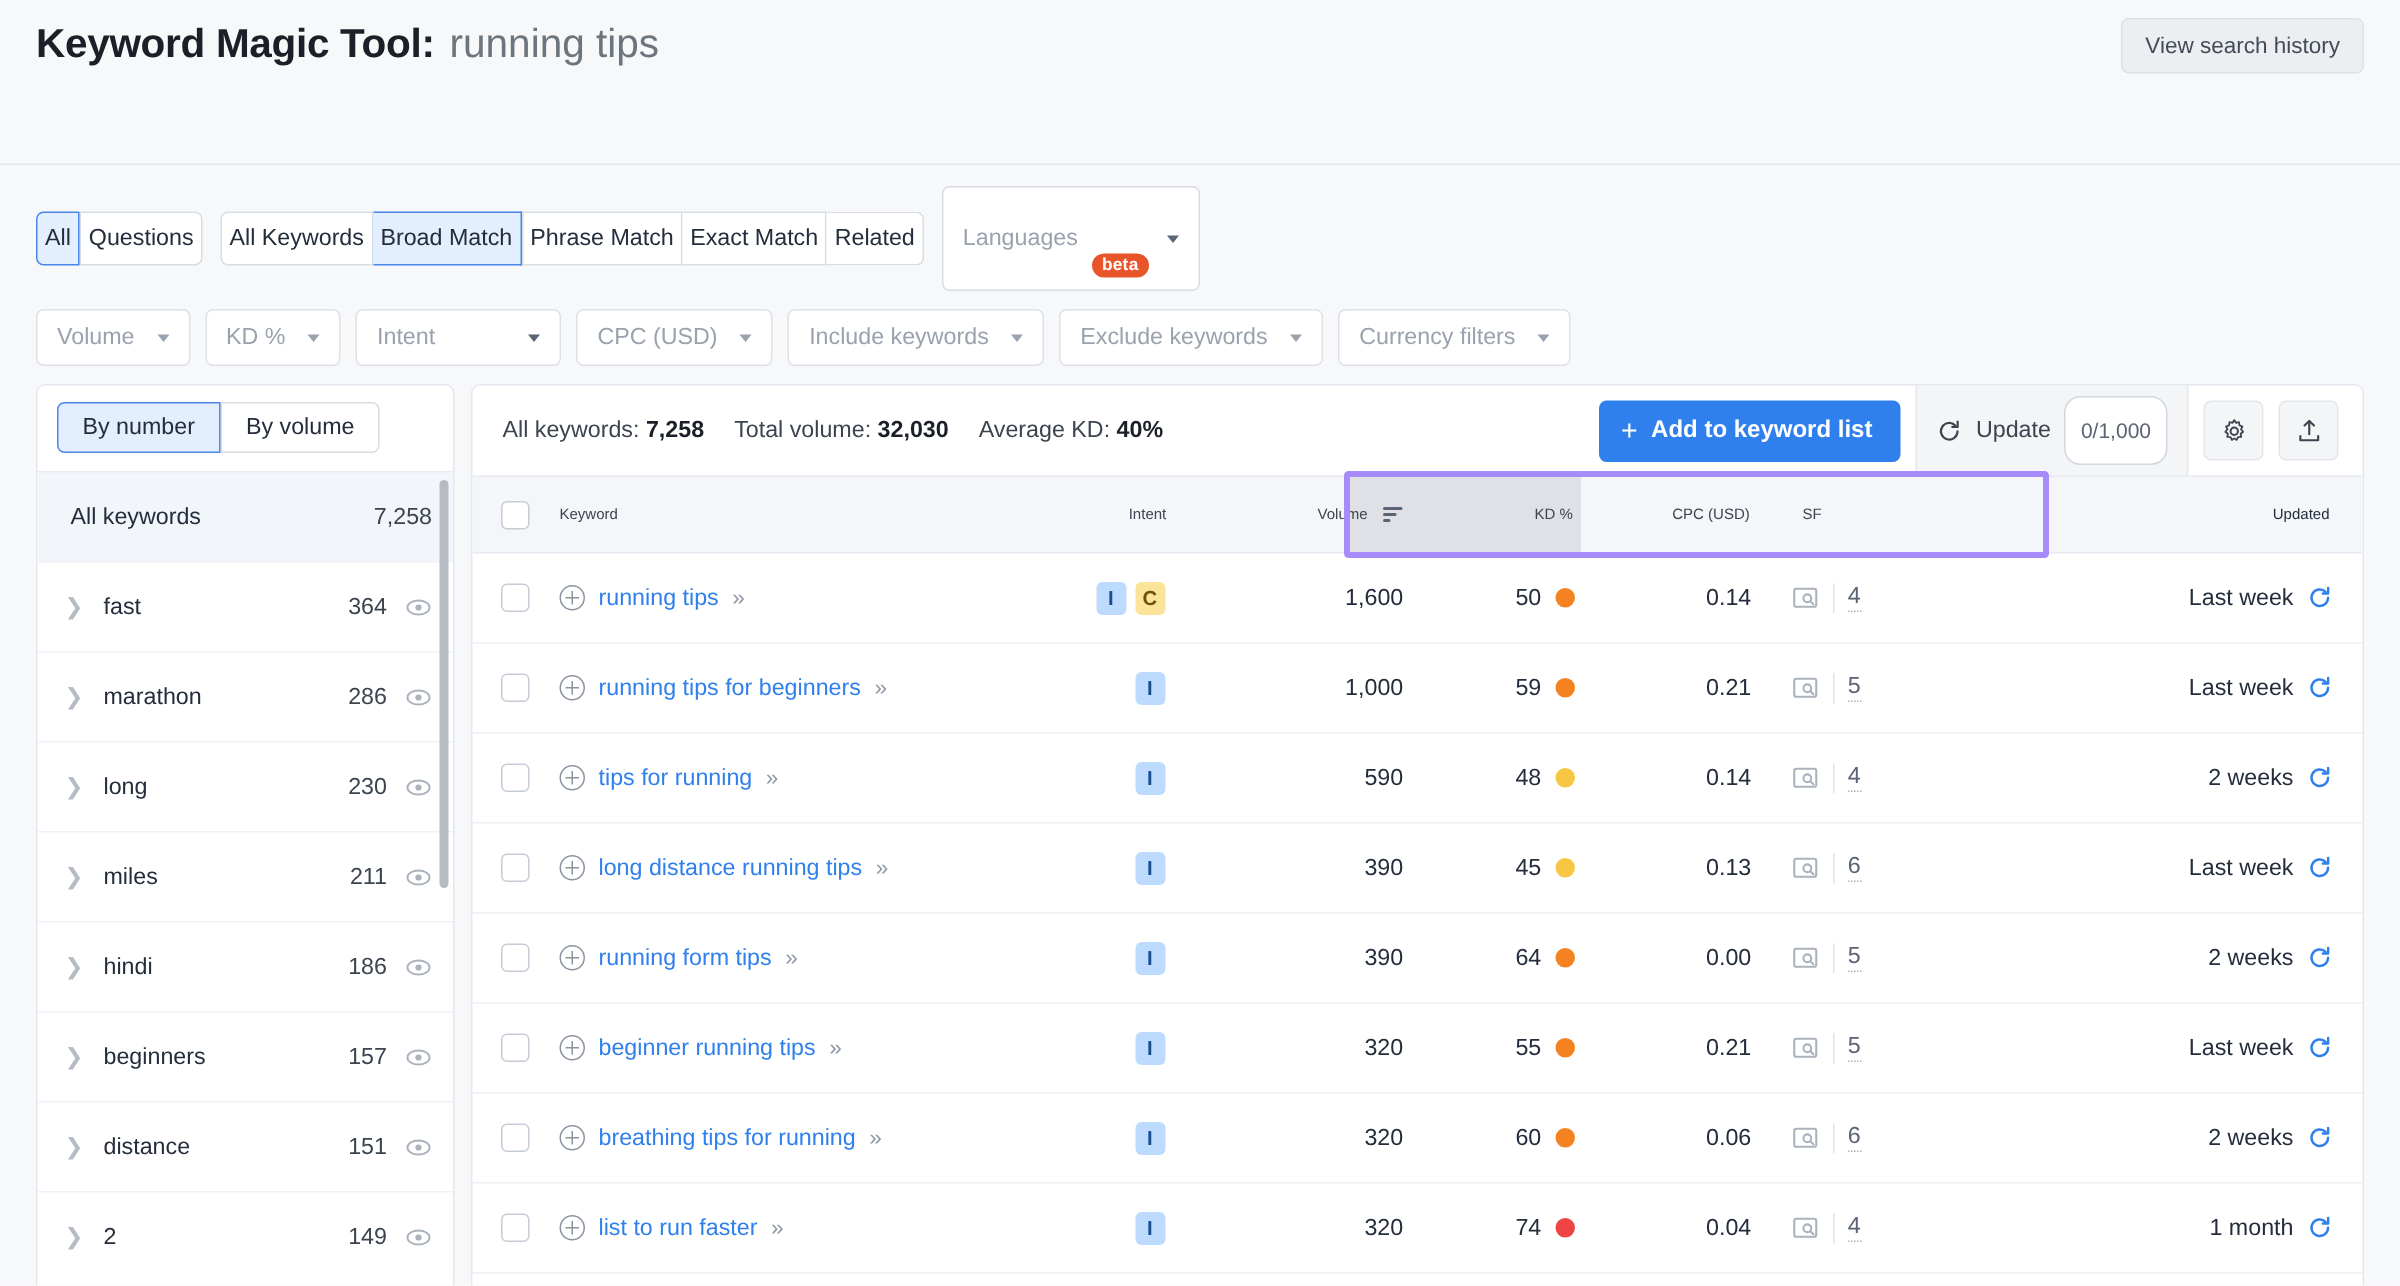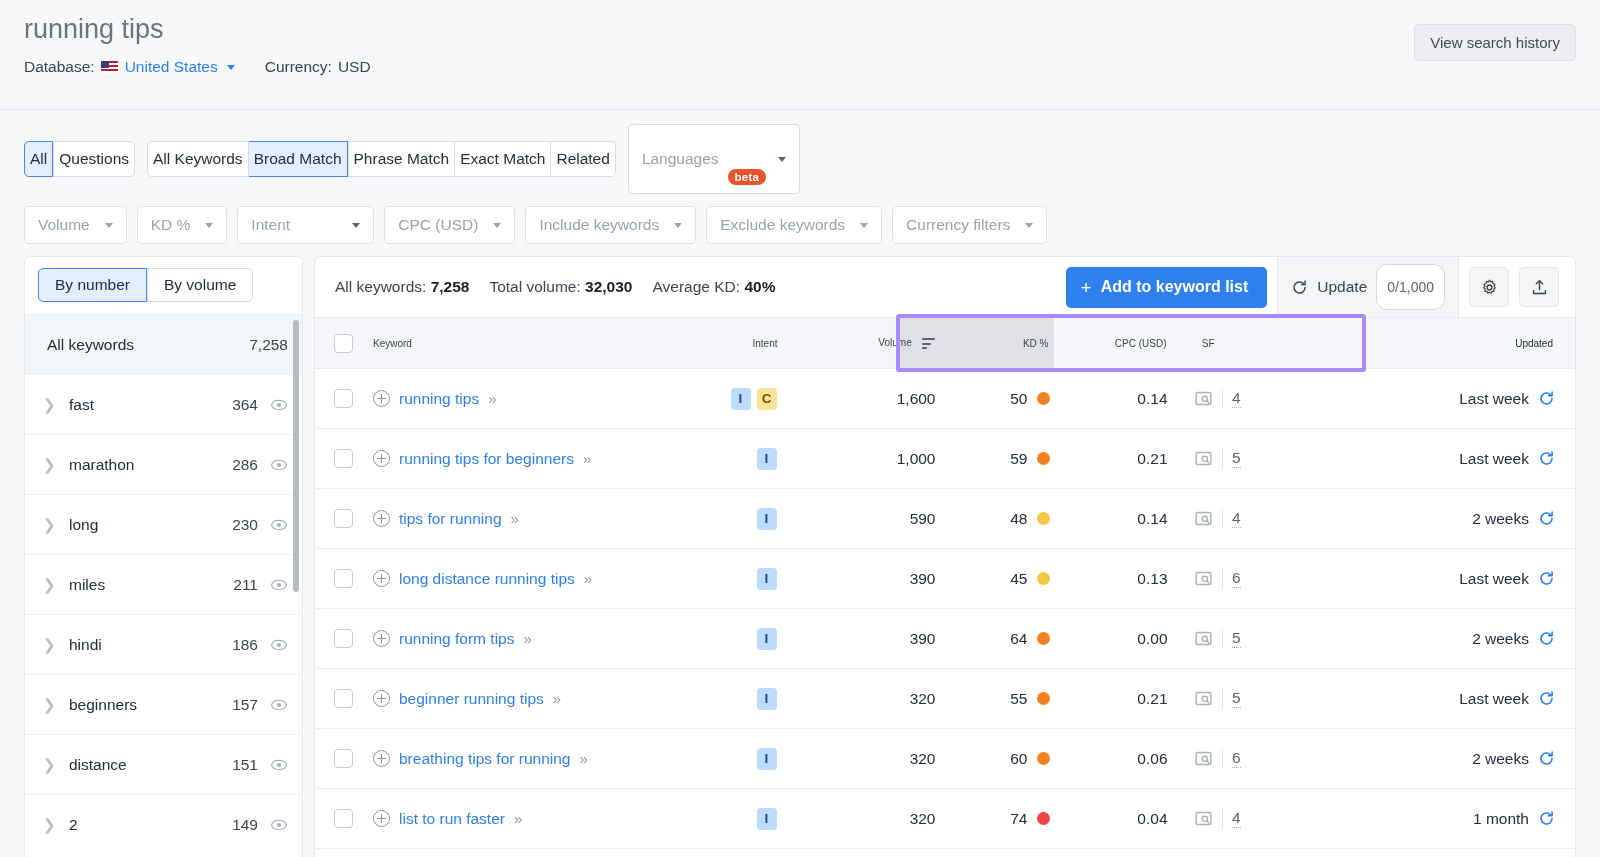--- a/index.html
+++ b/index.html
@@ -37,21 +37,21 @@
     background: repeating-linear-gradient(to bottom, #b22234 0 2px, #fff 2px 4px); }
   .flag .canton { position: absolute; left: 0; top: 0; width: 8px; height: 7px; background: #3c3b6e; }
   .db-link { color: #2f80ed; cursor: pointer; }
   .caret { display:inline-block; width:0;height:0;
      border-left:4.5px solid transparent;border-right:4.5px solid transparent;
      border-top:5.5px solid #2f80ed; margin-left:3px; vertical-align: middle;}
   .caret.dark { border-top-color: #5a6474; }
   .caret.grey { border-top-color: #9aa2ae; }
 
   .search-history {
-    position: absolute; right: 24px; top: 24px;
+    position: absolute; right: 24px; top: 12px;
     background: #eceef1; border: 1px solid #dde1e7; border-radius: 5px;
     font-size: 15px; color: #424b59; padding: 9px 15px; cursor: pointer;
   }
 
   
   .filters { padding: 14px 24px 12px 24px; }
   .tabrow { display: flex; align-items: center; gap: 12px; }
   .seg { display: flex; }
   .seg .segbtn {
     background: #fff; border: 1px solid #d7dce3;
@@ -218,36 +218,22 @@
     position: absolute; left: 585px; top: 0; width: 154px; height: 50px;
     background: #dfe1e6; z-index: 1;
   }
   .thead .cell-txt { position: relative; z-index: 2; }
 </style>
 </head>
 <body>
 
 <div class="header">
   <div class="title-row">
+    <span class="title-main">Keyword Magic Tool:</span>
     <span class="title-query">running tips</span>
-  </div>
-  <div class="meta-row">
-    <div class="meta-group">
-      <span class="meta-label">Database:</span>
-      <span class="flag">
-        <span class="stripes"></span>
-          <span class="canton"></span>
-      </span>
-      <span class="db-link">United States</span>
-      <span class="caret"></span>
-    </div>
-    <div class="meta-group">
-      <span class="meta-label">Currency:</span>
-      <span>USD</span>
-    </div>
   </div>
   <button class="search-history">View search history</button>
 </div>
 
 <div class="filters">
   <div class="tabrow">
     <div class="seg">
       <div class="segbtn active">All</div>
       <div class="segbtn">Questions</div>
     </div>

